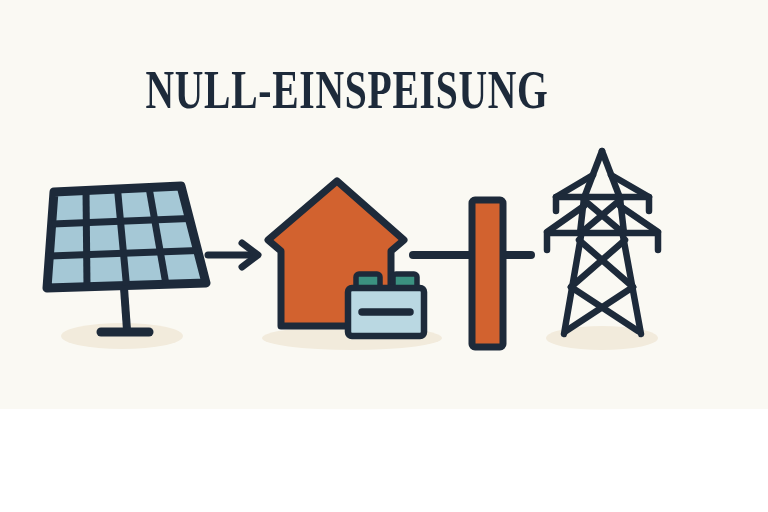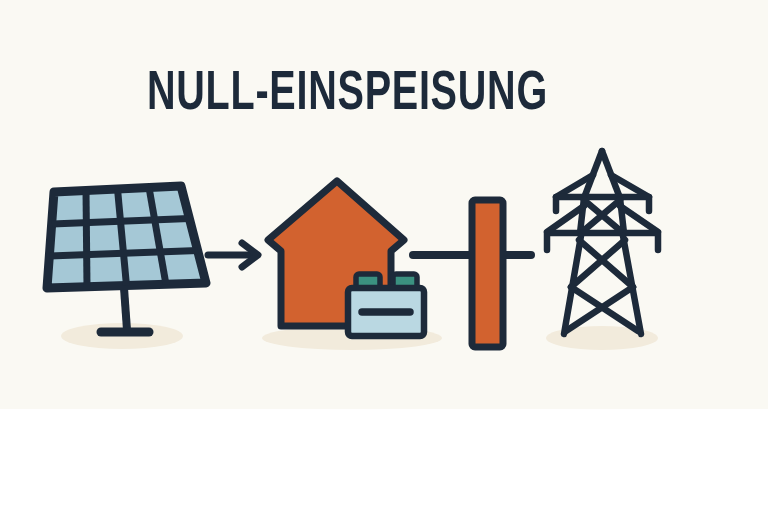--- a/index.html
+++ b/index.html
@@ -10,21 +10,21 @@
     --battery-blue:#BAD8E2;
     --terminal-teal:#3B9180;
     --shadow-beige:#F2EBDC;
   }
   html,body{margin:0;padding:0;}
   .canvas{
     position:relative;
     width:768px;height:409px;
     background:var(--background);
     overflow:hidden;
-    font-family:Liberation Sans, sans-serif;
+    font-family:Liberation Serif, serif;
   }
   .title-wrap{
     position:absolute;
     left:-74px;right:0;top:58px;
     text-align:center;
   }
   .title{
     display:inline-block;
     margin:0;
     font-size:55px;

